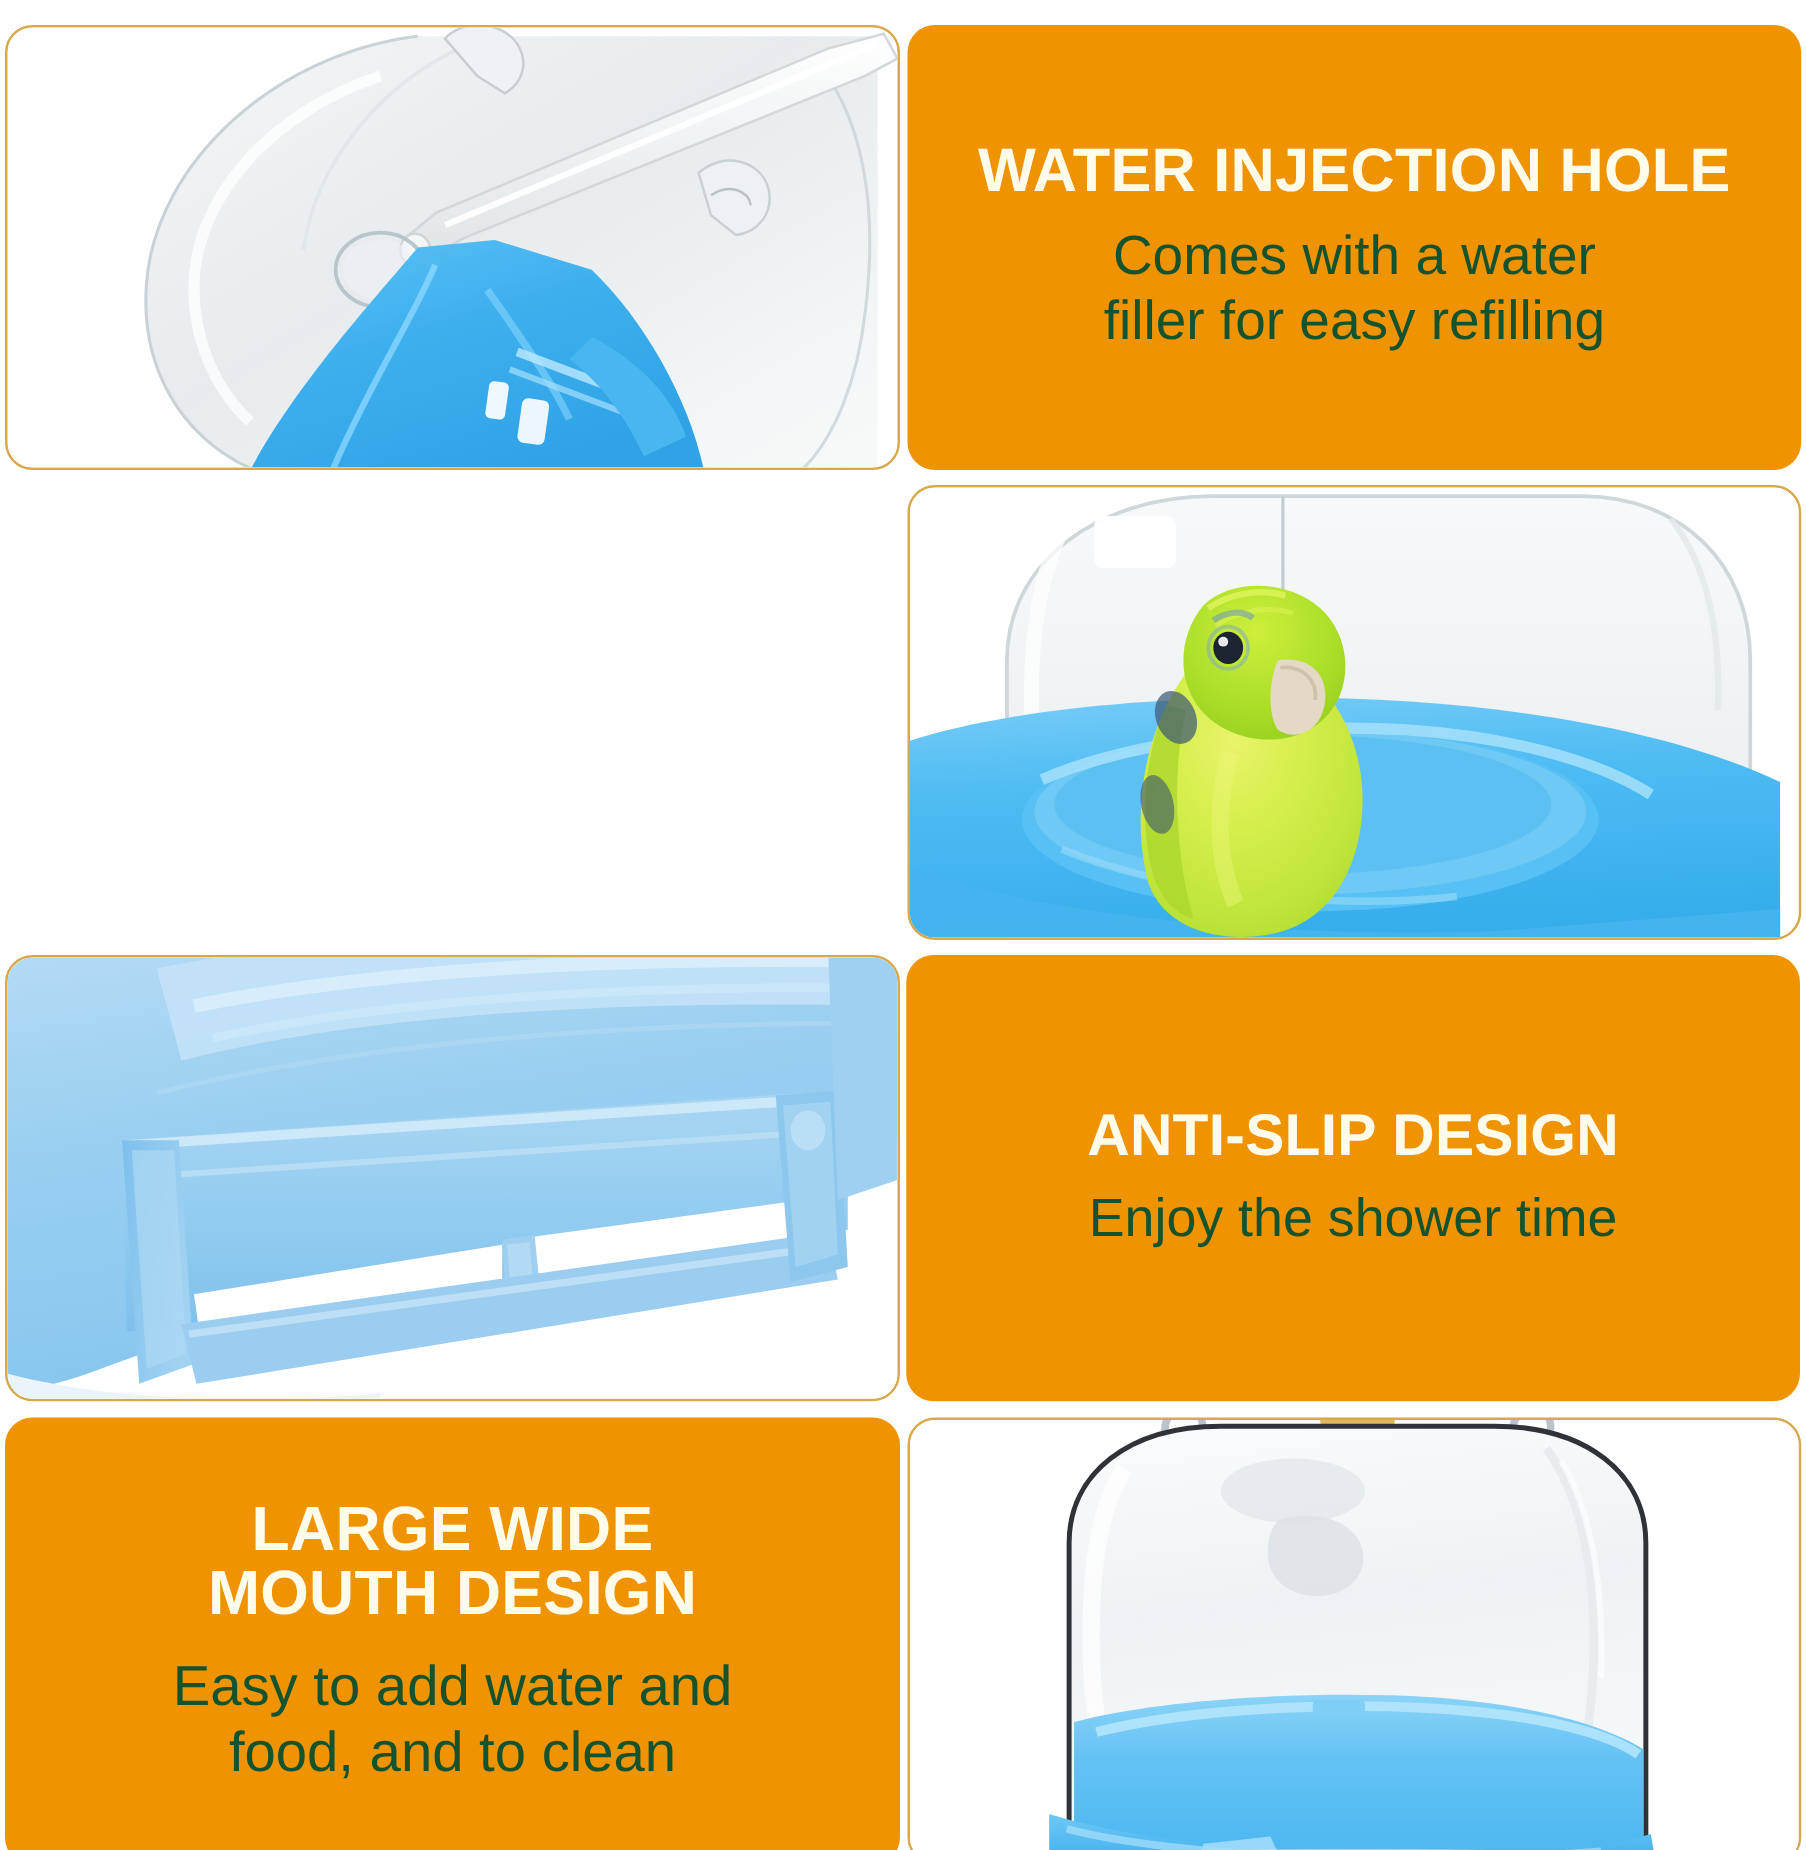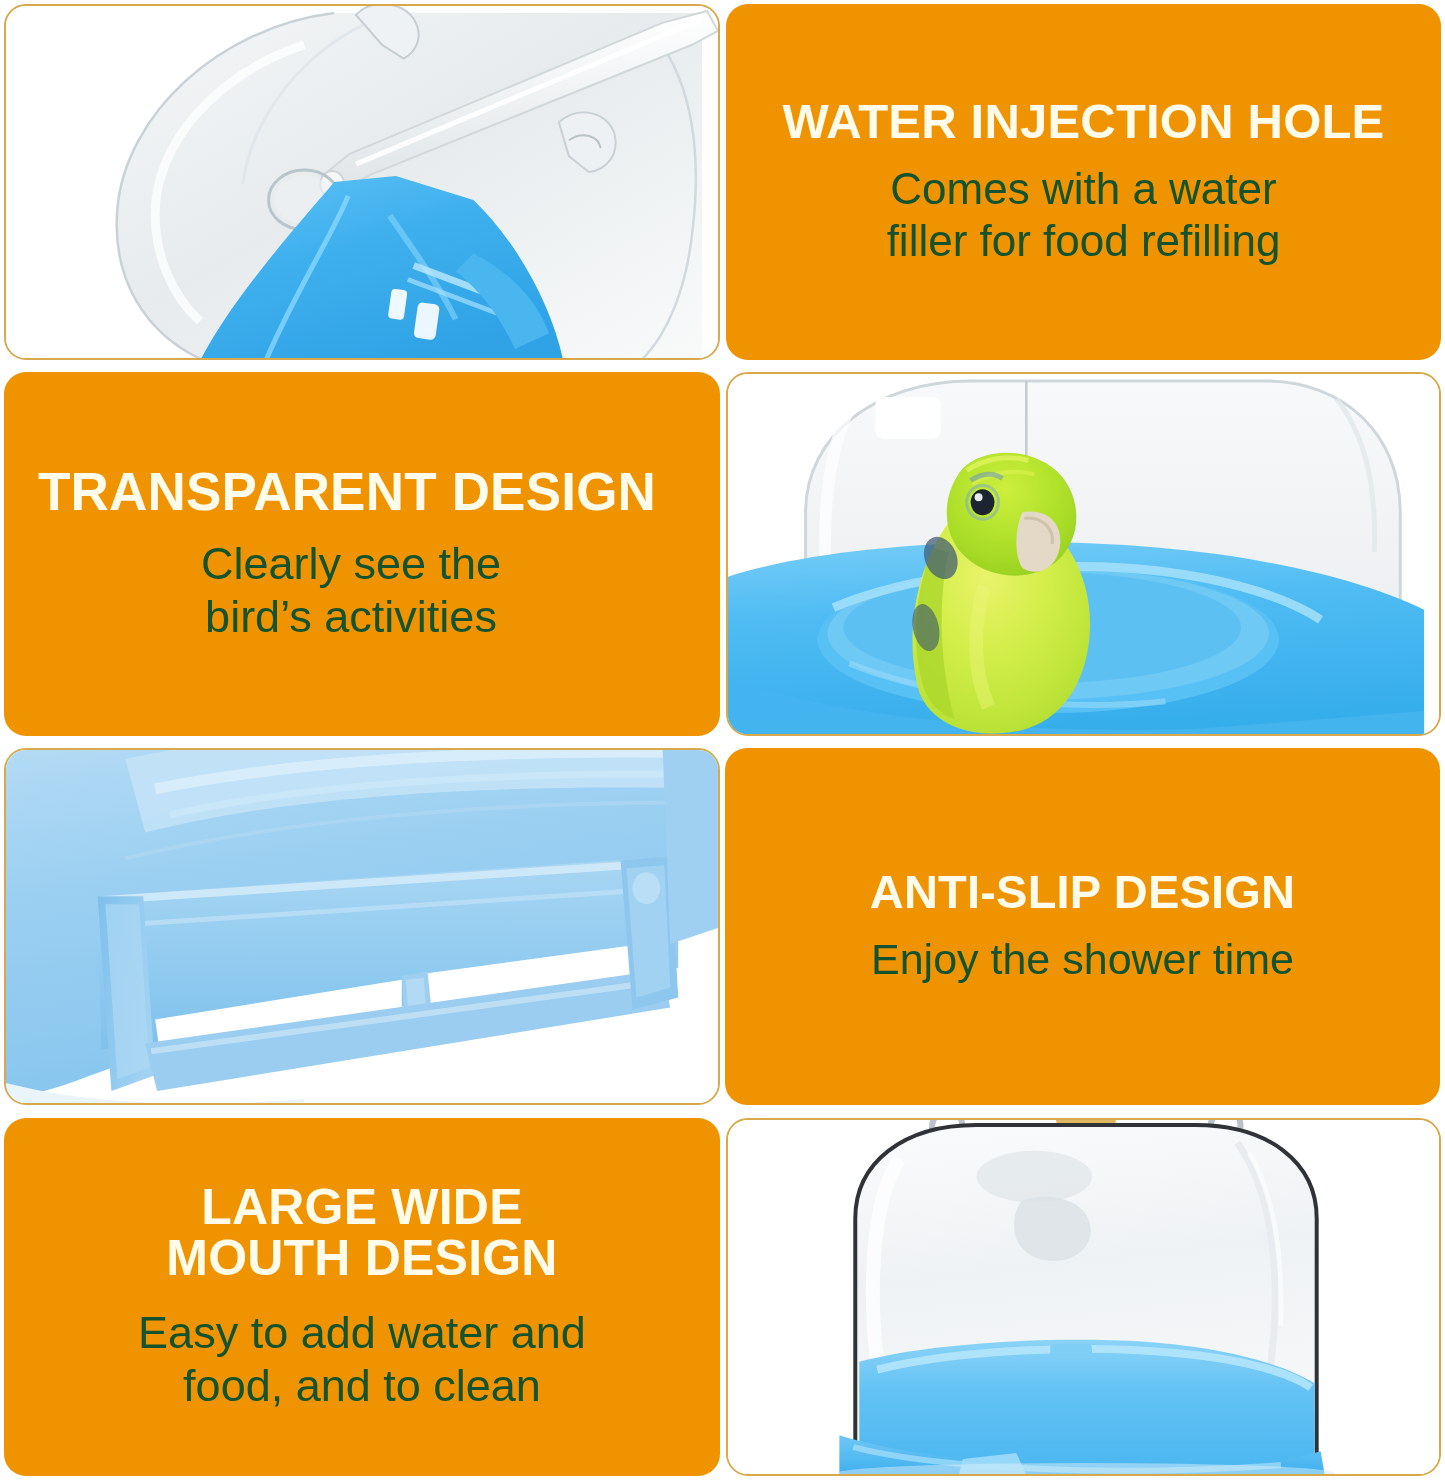--- a/index.html
+++ b/index.html
@@ -18,20 +18,21 @@
     width: 1445px;
     height: 1480px;
     background: #ffffff;
   }
 
   
   .panel {
     position: absolute;
     border-radius: 22px;
     overflow: hidden;
+    margin-top: 16px;
   }
 
   .panel.text-panel {
     background: #F09301;
     display: flex;
     flex-direction: column;
     align-items: center;
     justify-content: center;
     padding: 8px 16px;
   }
@@ -141,31 +142,24 @@
 
         <path d="M470 250 C506 268 534 296 546 330 L512 346 C496 312 476 286 452 268 Z" fill="#49B6F0"></path>
       </svg>
     </div>
   </div>
 
   <div class="panel text-panel" id="panel1-text" style="left:726px; top:4px; width:715px; height:356px;">
     <div class="heading">WATER INJECTION HOLE</div>
     <div class="subtext">
       <div>Comes with a water</div>
-      <div>filler for food refilling</div>
-    </div>
-  </div>
-
-  <div class="panel text-panel" id="panel2-text" style="left:4px; top:372px; width:716px; height:364px;">
-    <div class="heading">TRANSPARENT DESIGN</div>
-    <div class="subtext">
-      <div>Clearly see the</div>
-      <div>bird’s activities</div>
-    </div>
-  </div>
+      <div>filler for easy refilling</div>
+    </div>
+  </div>
+
 
   <div class="panel photo-panel" id="panel2-photo" style="left:726px; top:372px; width:715px; height:364px;">
     <div class="photo-stage">
       <svg viewBox="0 0 715 364" preserveAspectRatio="xMidYMid slice" aria-hidden="true">
         <defs>
           <linearGradient id="dome2" x1="0" y1="0" x2="0" y2="1">
             <stop offset="0%" stop-color="#f6f8f9"></stop>
             <stop offset="60%" stop-color="#eceff1"></stop>
             <stop offset="100%" stop-color="#f6f8f9"></stop>
           </linearGradient>

